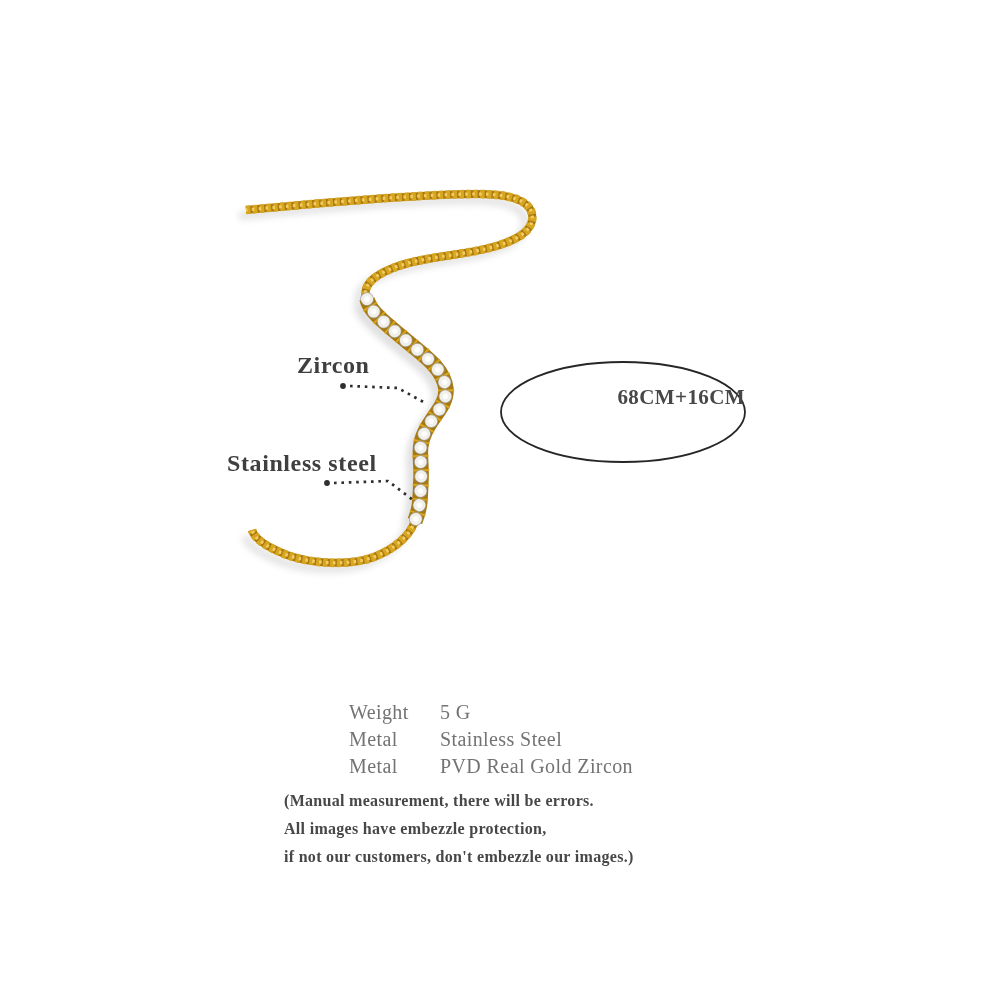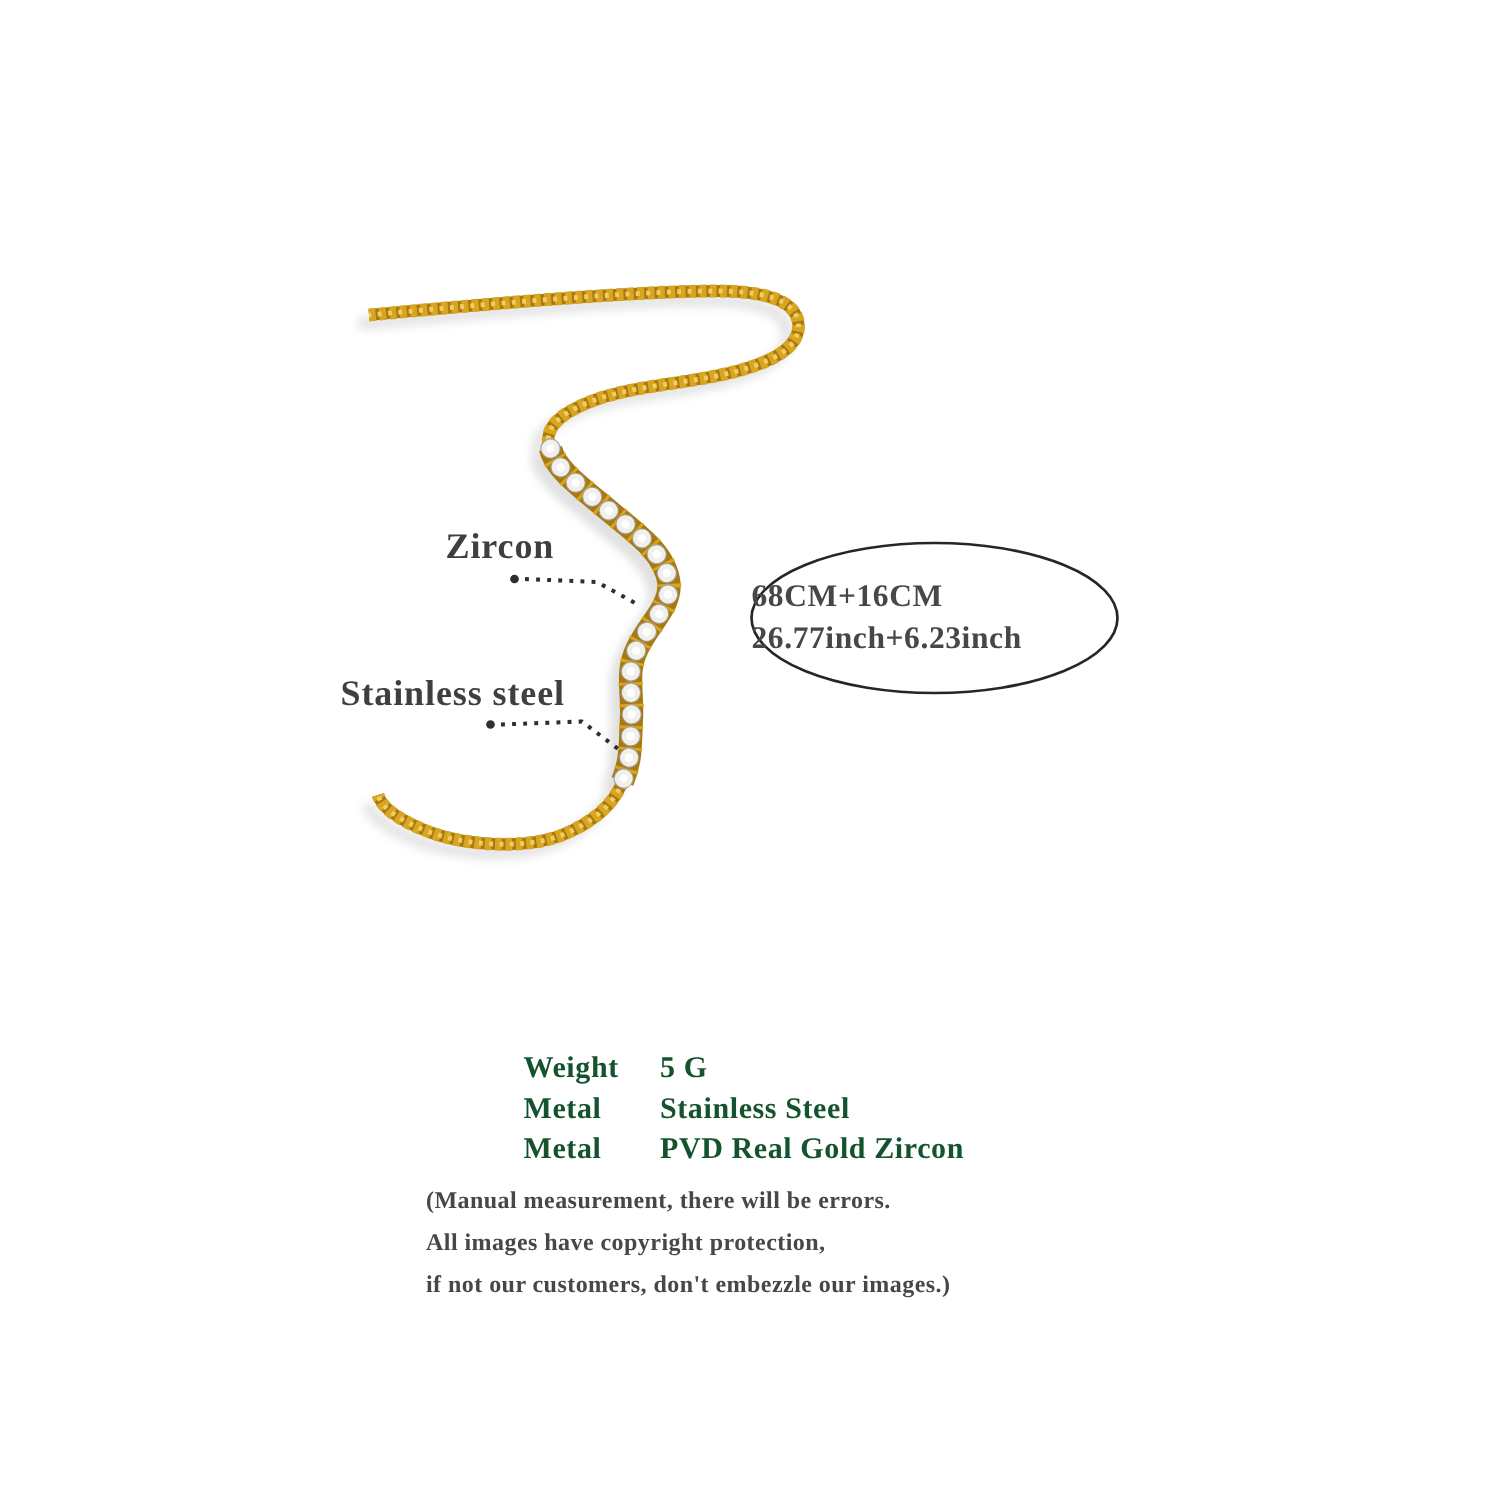--- a/index.html
+++ b/index.html
@@ -32,37 +32,37 @@
     font-size: 24px;
     letter-spacing: 0.6px;
   }
   .lbl-zircon  { left: 297px; top: 352px; }
   .lbl-steel   { left: 227px; top: 450px; }
   .size-text {
     position: absolute;
     left: 501px;
     top: 383px;
     width: 244px;
-    text-align: left;
+    text-align: right;
     color: #474747;
     font-weight: bold;
     font-size: 21px;
     line-height: 28px;
     letter-spacing: 0.4px;
   }
   .specs {
     position: absolute;
     left: 349px;
     top: 700px;
     display: grid;
     grid-template-columns: 91px auto;
     grid-auto-rows: 27px;
     font-size: 20px;
-    font-weight: bold;
-    color: #14532d;
+    font-weight: normal;
+    color: #737373;
     letter-spacing: 0.4px;
   }
   .specs > div { line-height: 24px; }
   .disclaimer {
     position: absolute;
     left: 284px;
     top: 787px;
     font-size: 16px;
     font-weight: bold;
     line-height: 28px;
@@ -113,31 +113,30 @@
 
     <ellipse cx="623" cy="412" rx="122" ry="50" fill="none" stroke-width="1.8" stroke="#262626"></ellipse>
   </svg>
 
   <div class="txt part-label lbl-zircon">Zircon</div>
 
   <div class="txt part-label lbl-steel">Stainless steel</div>
 
   <div class="size-text">
     <div>68CM+16CM</div>
-    <div>26.77inch+6.23inch</div>
   </div>
 
   <div class="specs">
     <div>Weight</div>
     <div>5 G</div>
     <div>Metal</div>
     <div>Stainless Steel</div>
     <div>Metal</div>
     <div>PVD Real Gold Zircon</div>
   </div>
 
   <div class="disclaimer">
     <div>(Manual measurement, there will be errors.</div>
-    <div> All images have copyright protection,</div>
+    <div> All images have embezzle protection,</div>
     <div>if not our customers, don't embezzle our images.)</div>
   </div>
 
 </div>
 
 </body></html>

